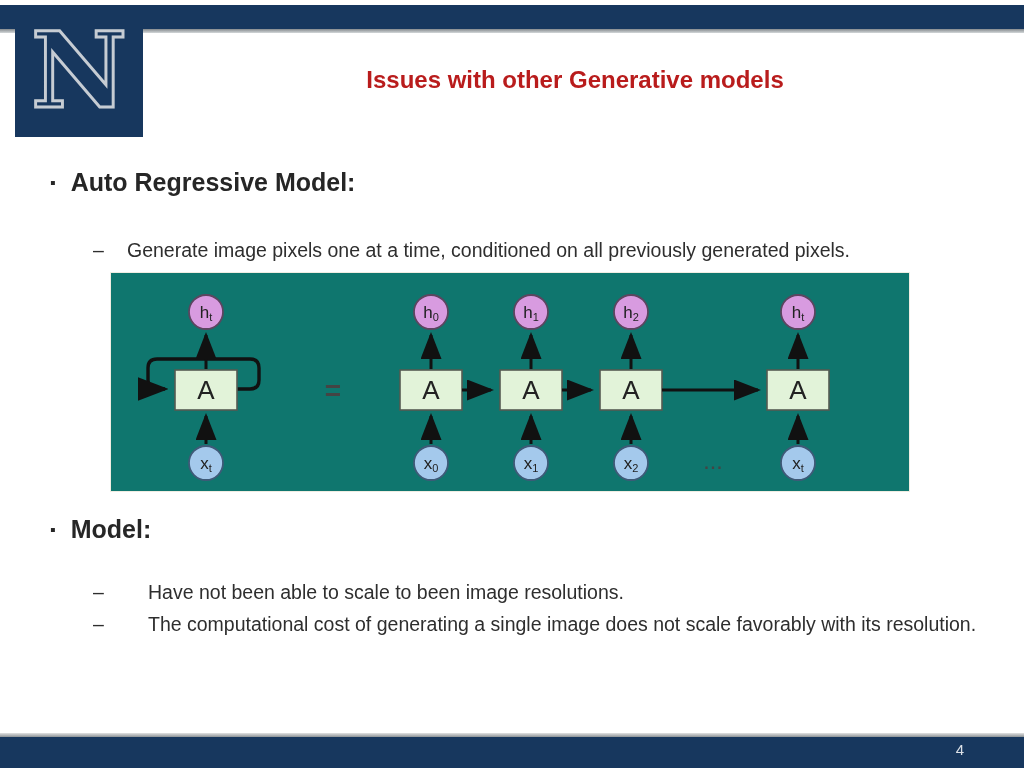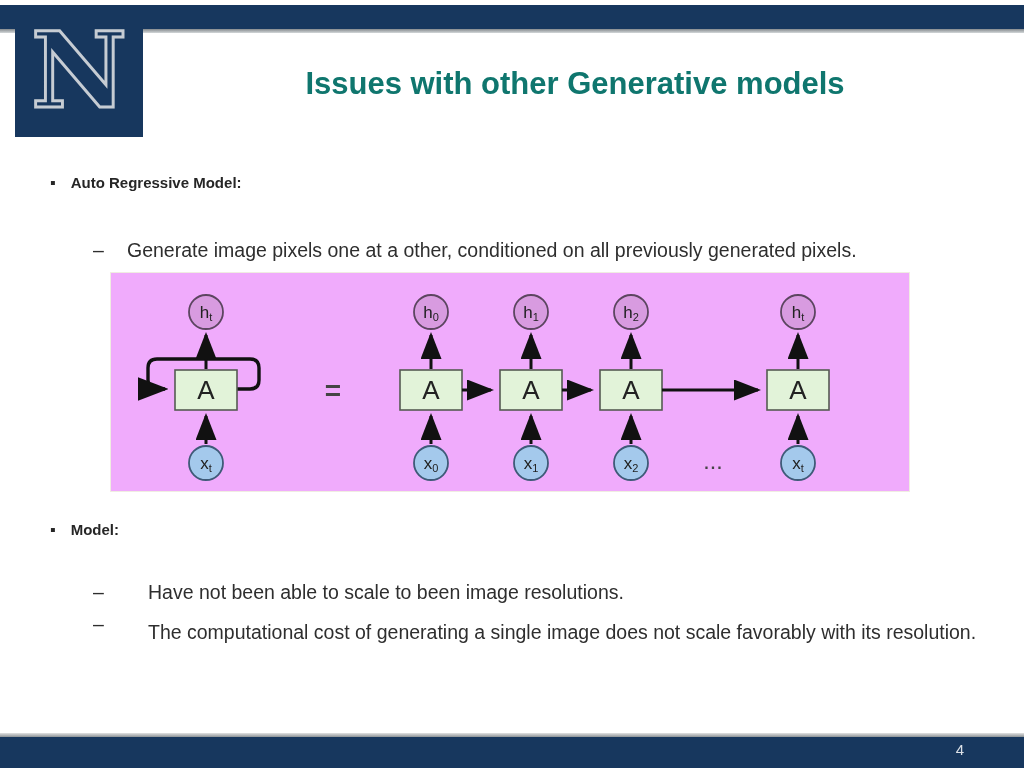--- a/index.html
+++ b/index.html
@@ -7,35 +7,35 @@
     width:1024px;height:768px;position:relative;overflow:hidden;
     background:#ffffff;font-family:"Liberation Sans",sans-serif;
   }
   
   .header-bar{position:absolute;top:5px;left:0;width:1024px;height:24px;background:#17375e;}
   .header-rule{position:absolute;top:29px;left:0;width:1024px;height:4px;
     background:linear-gradient(#84898d,#d3d7d9);}
   .logo-box{position:absolute;top:5px;left:15px;width:128px;height:132px;background:#17375e;
     z-index:5;display:flex;align-items:center;justify-content:center;}
   .slide-title{position:absolute;top:66px;left:126px;right:0;text-align:center;
-    font-size:31px;font-weight:bold;color:#0f766e;white-space:nowrap;}
+    font-size:24px;font-weight:bold;color:#b91c1c;white-space:nowrap;}
   
   .bullet-row{position:absolute;display:flex;align-items:flex-start;color:#262626;}
   .bullet-marker{font-size:16px;line-height:27px;margin-right:15px;color:#262626;}
-  .bullet-label{font-size:15px;font-weight:bold;line-height:27px;}
+  .bullet-label{font-size:25px;font-weight:bold;line-height:27px;}
   .sub-row{position:absolute;display:flex;align-items:flex-start;color:#2e2e2e;
     font-size:19.5px;line-height:27px;}
   .sub-dash{flex:0 0 auto;}
   .dash-w1{width:34px;}
   .dash-w2{width:55px;}
   .sub-text{display:block;}
-  .wrap-830{width:830px;margin-top:8px;}
+  .wrap-830{width:830px;}
   
   .diagram{position:absolute;left:110px;top:272px;width:800px;height:220px;
-    background:#f0abfc;border:1px solid #f0ede2;box-sizing:border-box;}
+    background:#0f766e;border:1px solid #f0ede2;box-sizing:border-box;}
   .diagram svg{display:block;}
   .diagram text{font-family:"Liberation Sans",sans-serif;}
   .node-h{fill:#d89be0;stroke:#5c4560;stroke-width:1.8;}
   .node-x{fill:#a4c9ec;stroke:#3f5a78;stroke-width:1.8;}
   .cell{fill:#e2f3d9;stroke:#555b52;stroke-width:1.6;}
   .arrow{stroke:#111111;stroke-width:3;fill:none;}
   .loop{stroke:#111111;stroke-width:3.4;fill:none;stroke-linejoin:round;}
   .lbl{font-size:17px;fill:#222222;}
   .lbl-sub{font-size:11px;}
   .cell-lbl{font-size:26px;fill:#222222;}
@@ -59,21 +59,21 @@
 </div>
 <div class="slide-title">Issues with other Generative models</div>
 
 <div class="bullet-row" style="top:169px;left:50px;">
   <span class="bullet-marker">▪</span>
   <span class="bullet-label">Auto Regressive Model:</span>
 </div>
 
 <div class="sub-row" style="top:237px;left:93px;">
   <span class="sub-dash dash-w1">–</span>
-  <span class="sub-text">Generate image pixels one at a other, conditioned on all previously generated pixels.</span>
+  <span class="sub-text">Generate image pixels one at a time, conditioned on all previously generated pixels.</span>
 </div>
 
 <div class="diagram">
   <svg width="798" height="218" viewBox="0 0 798 218">
     <defs>
       <marker id="arr" markerWidth="9" markerHeight="7" refX="8" refY="3.5" orient="auto">
         <path d="M0,0 L9,3.5 L0,7 Z" fill="#111111"></path>
       </marker>
     </defs>
 

